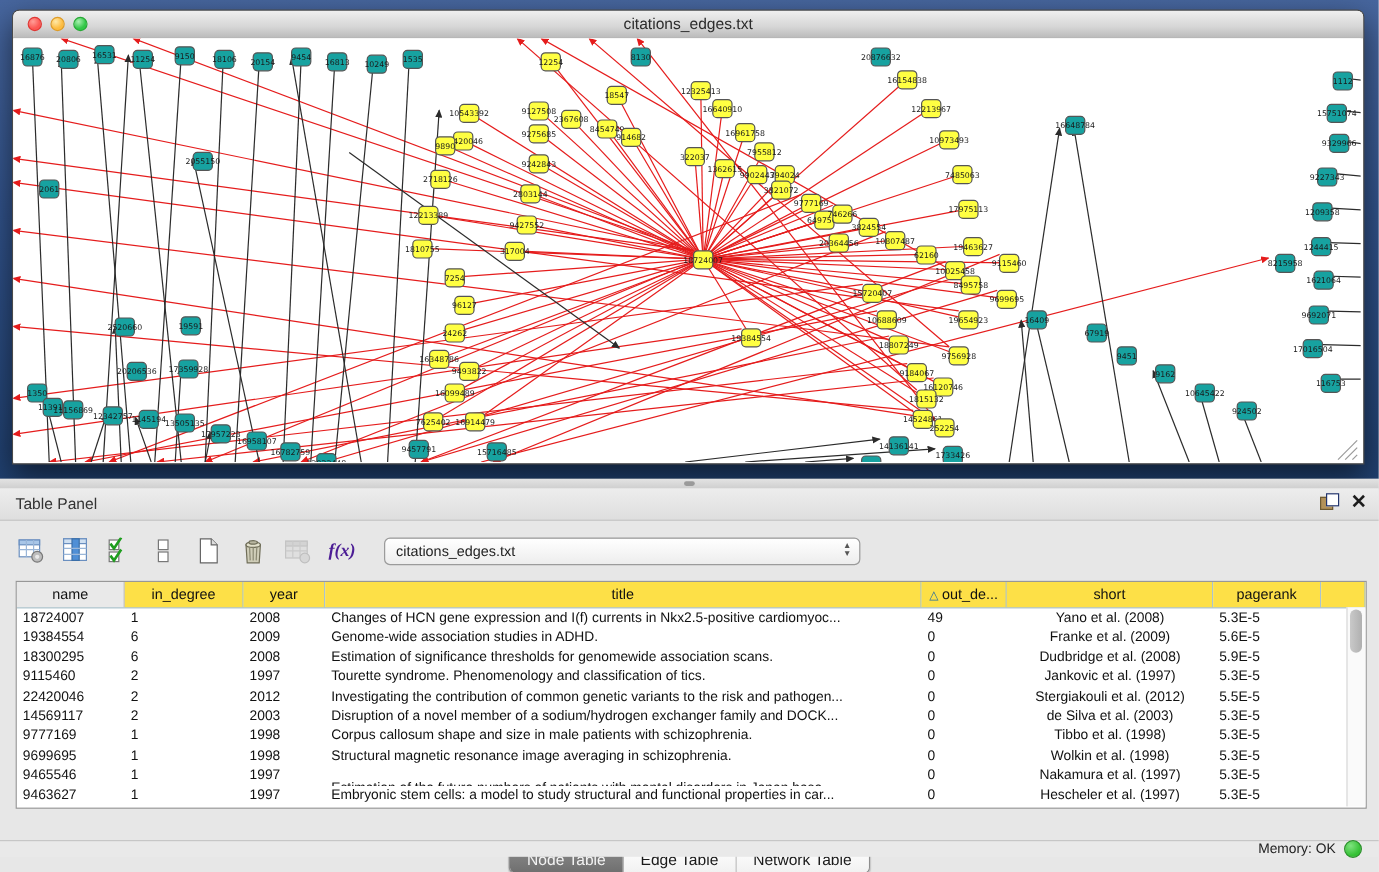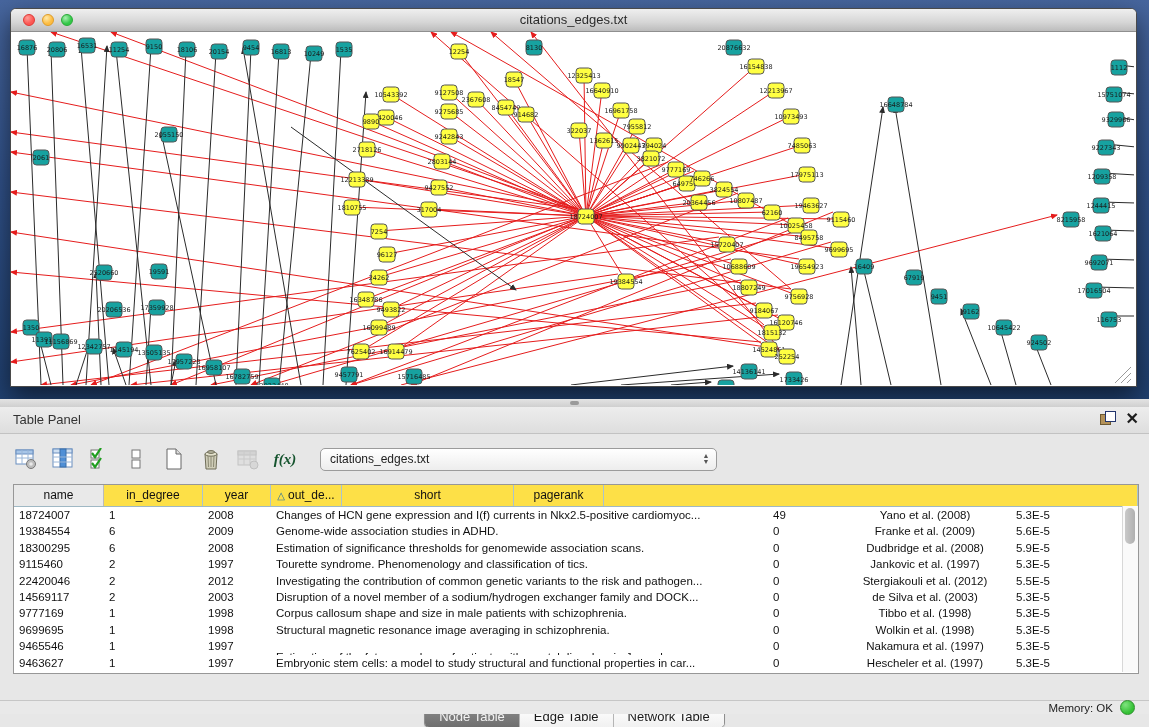--- a/index.html
+++ b/index.html
@@ -23,21 +23,21 @@
   .panel{position:absolute;left:0;top:407px;width:1149px;height:320px;background:#e7e7e7;}
   .panel-header{height:26px;background:linear-gradient(180deg,#ededed,#dedede);border-bottom:1px solid #c2c2c2;position:relative;}
   .panel-title{font-size:13px;color:#333;line-height:26px;padding-left:13px;}
   .panel-header .hbtns{position:absolute;right:10px;top:4px;display:flex;gap:10px;align-items:center;}
   .float-ic{width:16px;height:16px;position:relative;}
   .float-ic .b1{position:absolute;left:0;top:3px;width:9px;height:9px;background:#b3925a;border:1px solid #6d5a33;}
   .float-ic .b2{position:absolute;left:5px;top:0;width:9px;height:9px;background:#fff;border:1px solid #23356d;}
   .close-x{font-size:16px;font-weight:bold;color:#1c1c1c;line-height:16px;cursor:default;}
   .toolbar{height:50px;display:flex;align-items:center;padding-left:14px;gap:13px;}
   .tb-ic{width:24px;height:24px;display:flex;align-items:center;justify-content:center;}
-  .fx{font-family:"Liberation Serif",serif;font-style:italic;font-weight:bold;font-size:15px;color:#14532d;}
+  .fx{font-family:"Liberation Serif",serif;font-style:italic;font-weight:bold;font-size:15px;color:#4c1d95;}
   .combo{width:395px;height:21px;margin-left:10px;border:1px solid #9b9b9b;border-radius:5px;background:linear-gradient(180deg,#ffffff,#ededed);display:flex;align-items:center;position:relative;}
   .combo .val{font-size:12px;color:#222;padding-left:9px;flex:1;}
   .combo .stepper{width:16px;height:17px;margin-right:2px;display:flex;flex-direction:column;align-items:center;justify-content:center;color:#555;font-size:7px;line-height:6px;}
   
   .tablebox{position:absolute;left:13px;top:77px;width:1124px;height:188px;border:1px solid #979797;background:#fff;overflow:hidden;}
   .thead{display:flex;height:21px;border-bottom:1px solid #9fb8c4;}
   .th{box-sizing:border-box;background:#fde047;border-right:1px solid #a9c3d0;font-size:12px;color:#111;text-align:center;line-height:21px;overflow:hidden;white-space:nowrap;}
   .th.first{background:#e9e9e9;border-right:1px solid #bbb;}
   .th .sort{color:#2a6f9e;font-size:10px;margin-right:3px;}
   .tbody{position:relative;}
@@ -769,20 +769,21 @@
           <span>▼</span>
         </div>
     </div>
   </div>
 
   <div class="tablebox">
     <div class="thead" id="thead">
         <div class="th first" style="width: 90px;">name</div>
         <div class="th" style="width: 99px;">in_degree</div>
         <div class="th" style="width: 68px;">year</div>
+        <div class="th" style="width: 497px;">title</div>
         <div class="th" style="width: 71px;"><span class="sort">△</span>out_de...</div>
         <div class="th" style="width: 172px;">short</div>
         <div class="th" style="width: 90px;">pagerank</div>
         <div class="th" style="flex: 1 1 0%;"></div>
       </div>
     <div class="tbody" id="tbody">
         <div class="tr">
           <div class="td" style="width: 90px;">18724007</div>
           <div class="td" style="width: 99px;">1</div>
           <div class="td" style="width: 68px;">2008</div>

